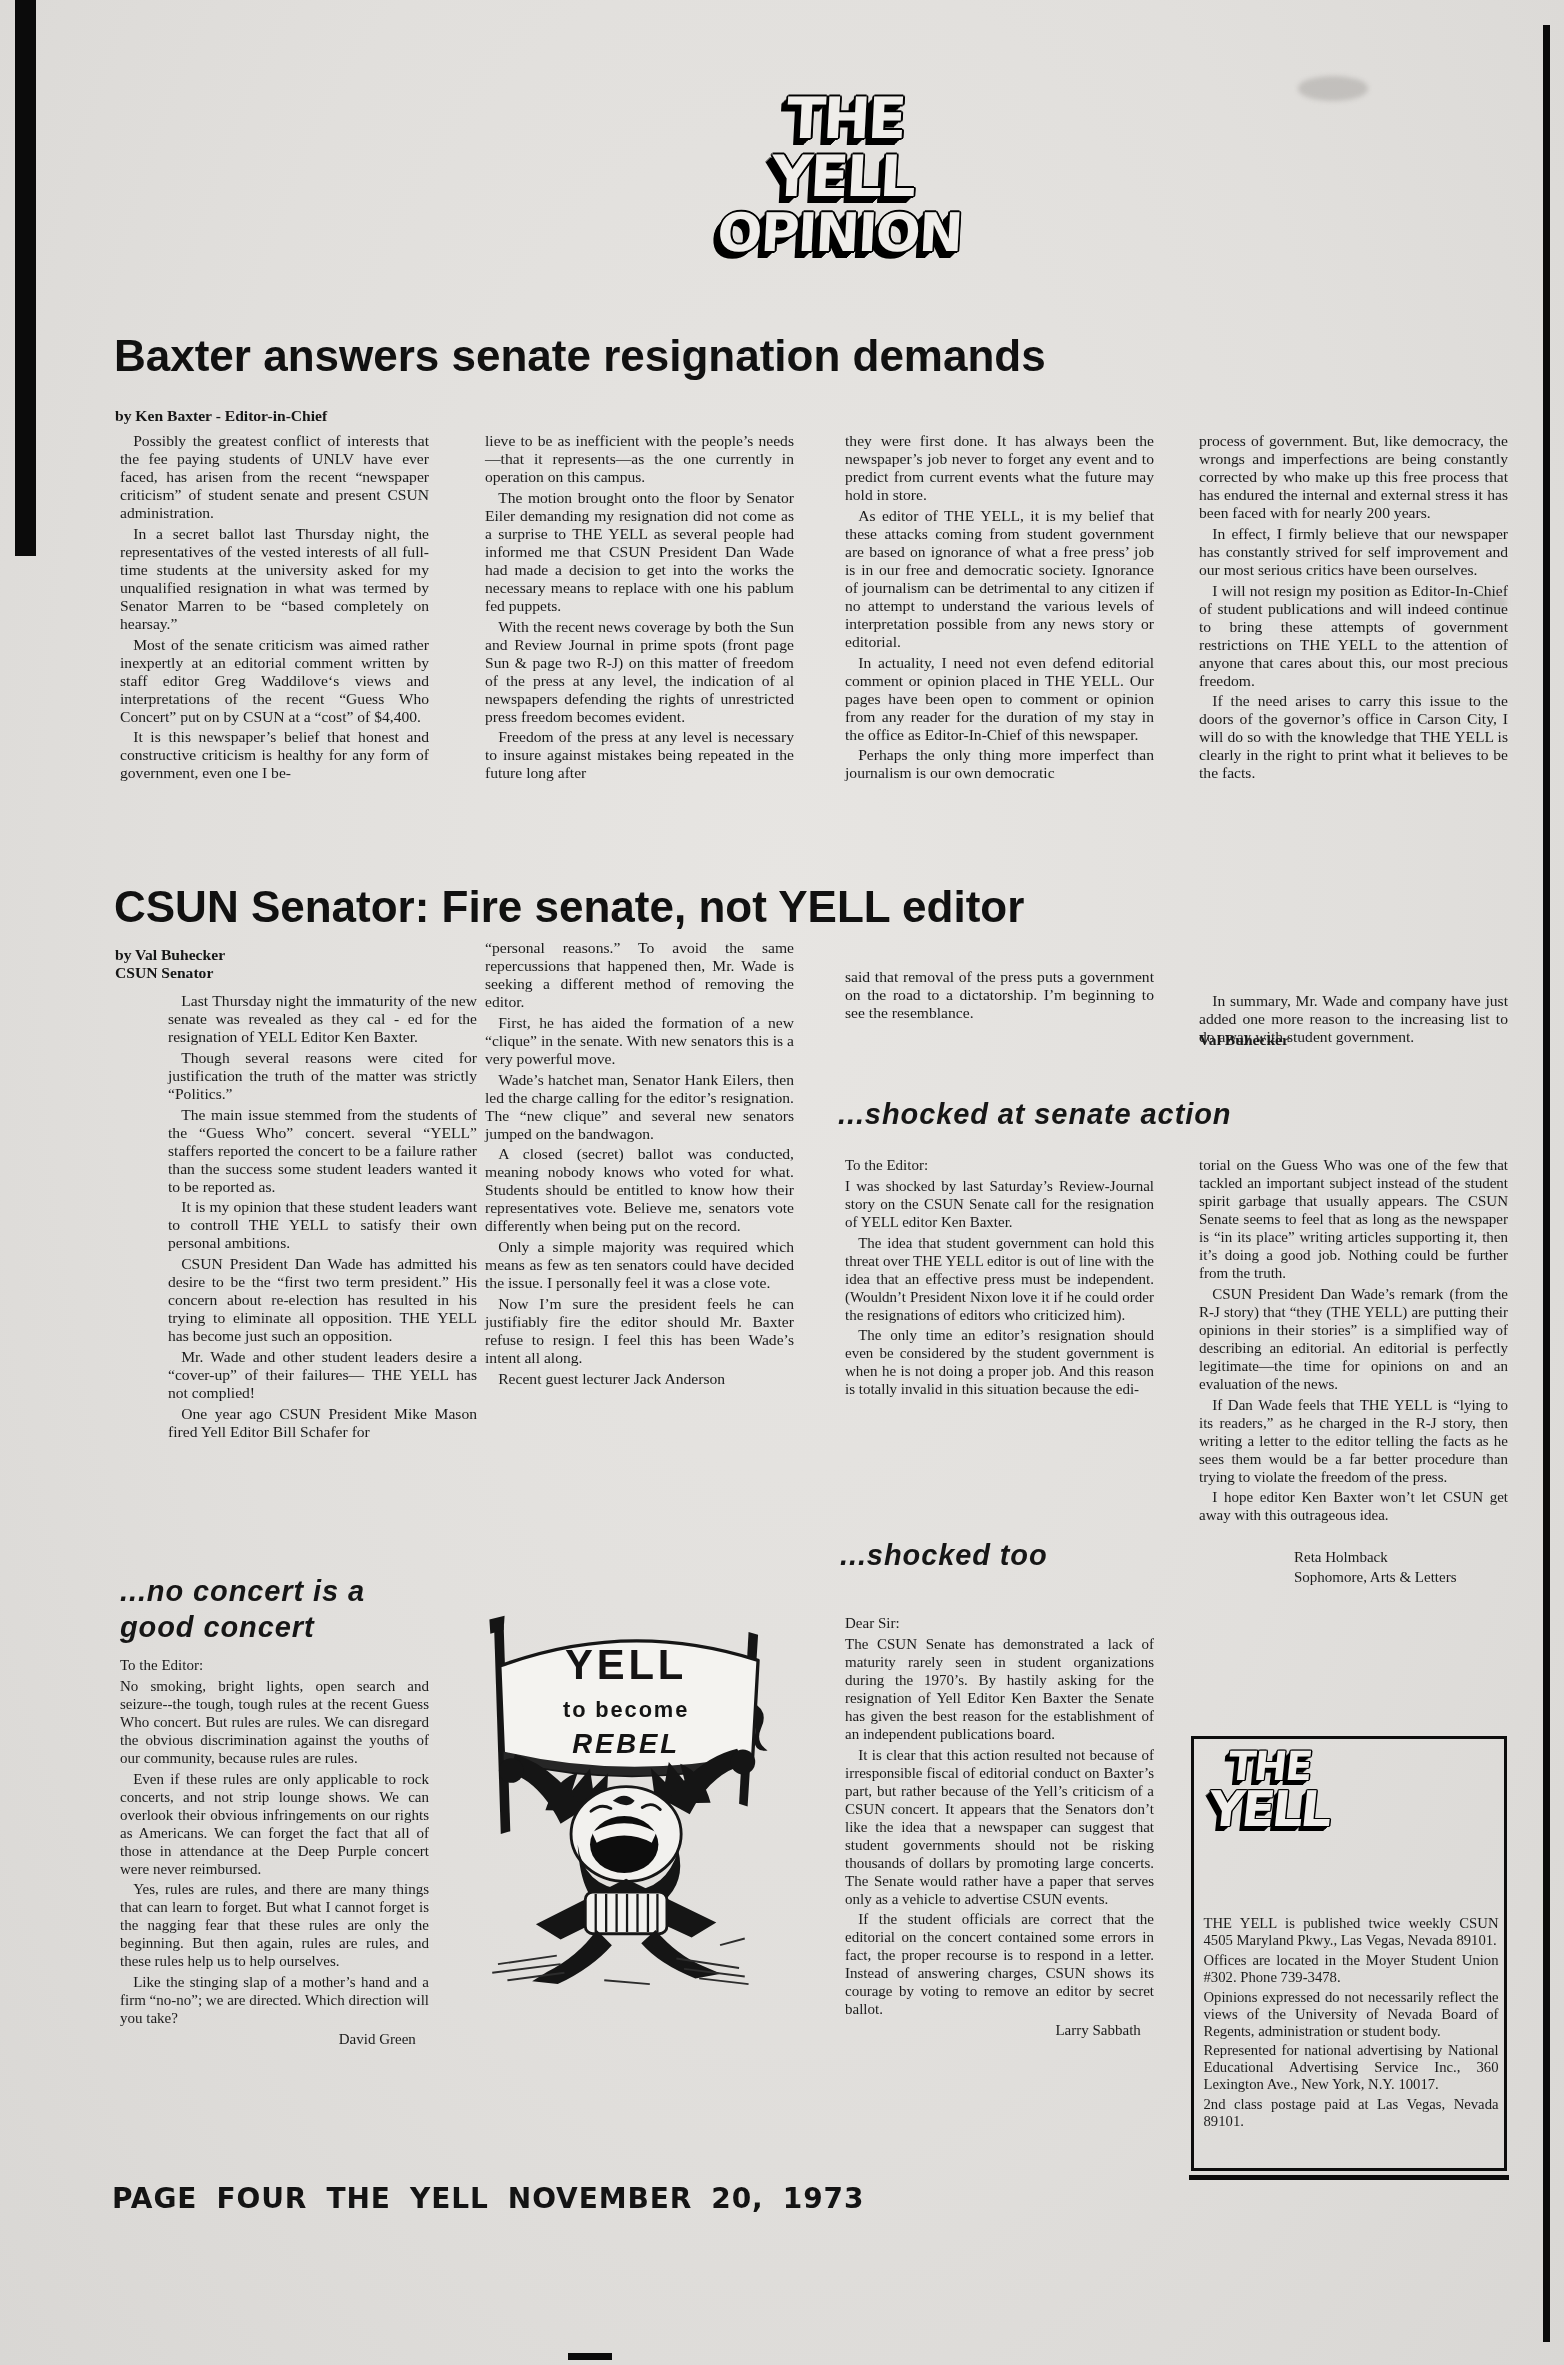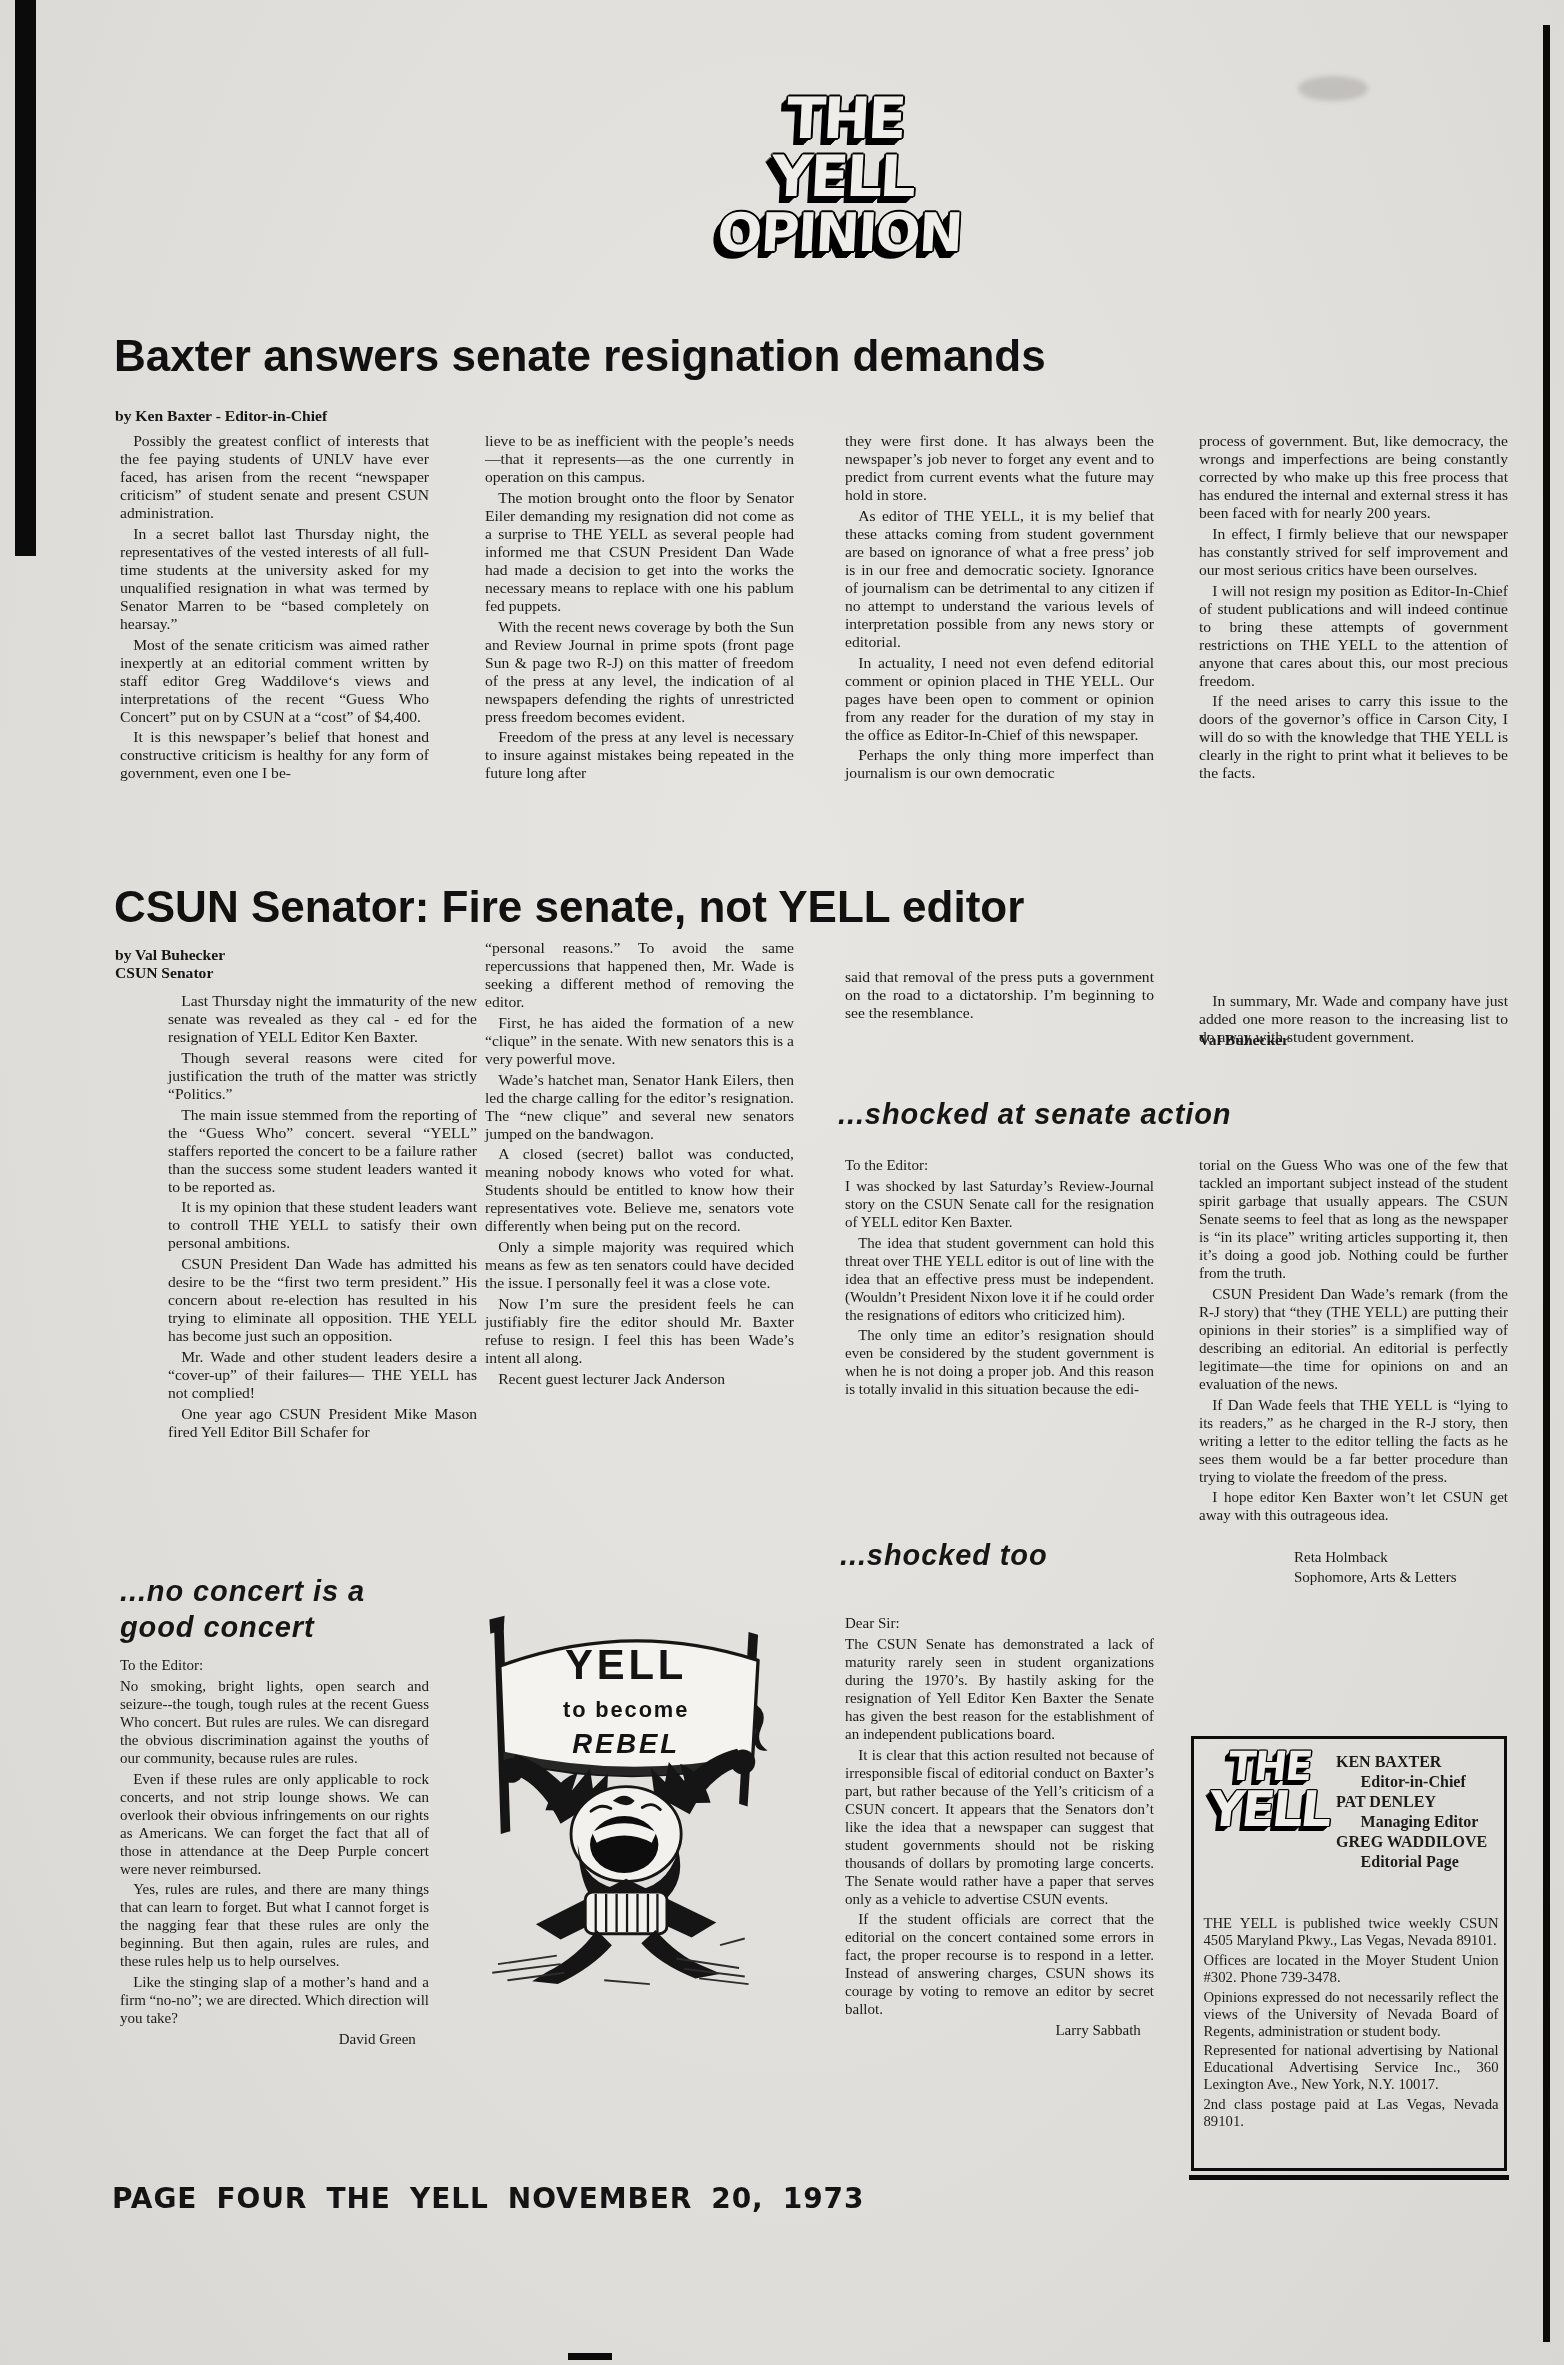--- a/index.html
+++ b/index.html
@@ -119,21 +119,21 @@
 
   <div class="headline" style="left:114px;top:882px;">CSUN Senator: Fire senate, not YELL editor</div>
   <div class="byline" style="left:115px;top:946px;">
     <div>by Val Buhecker</div>
     <div>CSUN Senator</div>
   </div>
 
   <div class="col" style="left:120px;top:992px;margin-left:48px;">
     <p>Last Thursday night the immaturity of the new senate was revealed as they cal - ed for the resignation of YELL Editor Ken Baxter.</p>
     <p>Though several reasons were cited for justification the truth of the matter was strictly “Politics.”</p>
-    <p>The main issue stemmed from the reporting of the “Guess Who” concert. several “YELL” staffers reported the concert to be a failure rather than the success some student leaders wanted it to be reported as.</p>
+    <p>The main issue stemmed from the students of the “Guess Who” concert. several “YELL” staffers reported the concert to be a failure rather than the success some student leaders wanted it to be reported as.</p>
     <p>It is my opinion that these student leaders want to controll THE YELL to satisfy their own personal ambitions.</p>
     <p>CSUN President Dan Wade has admitted his desire to be the “first two term president.” His concern about re-election has resulted in his trying to eliminate all opposition. THE YELL has become just such an opposition.</p>
     <p>Mr. Wade and other student leaders desire a “cover-up” of their failures— THE YELL has not complied!</p>
     <p>One year ago CSUN President Mike Mason fired Yell Editor Bill Schafer for</p>
   </div>
   <div class="col" style="left:485px;top:939px;">
     <p class="cont">“personal reasons.” To avoid the same repercussions that happened then, Mr. Wade is seeking a different method of removing the editor.</p>
     <p>First, he has aided the formation of a new “clique” in the senate. With new senators this is a very powerful move.</p>
     <p>Wade’s hatchet man, Senator Hank Eilers, then led the charge calling for the editor’s resignation. The “new clique” and several new senators jumped on the bandwagon.</p>
     <p>A closed (secret) ballot was conducted, meaning nobody knows who voted for what. Students should be entitled to know how their representatives vote. Believe me, senators vote differently when being put on the record.</p>
@@ -231,28 +231,20 @@
       <path d="M140,389 l48,4"></path>
         <path d="M262,352 l26,-7"></path>
     </g>
   </svg>
 
   <div class="mast-box">
     <div style="position:absolute;left:17px;top:7.6px;transform:skewX(-6deg);">
       <div class="bubble-sm" style="font-size:40px;letter-spacing:-1.9px;margin-left:15px;">THE</div>
       <div class="bubble-sm" style="font-size:49px;letter-spacing:-2.8px;margin-top:1.9px;">YELL</div>
     </div>
-    <div class="mast-staff">
-      <div>KEN BAXTER</div>
-      <div class="role">Editor-in-Chief</div>
-      <div>PAT DENLEY</div>
-      <div class="role">Managing Editor</div>
-      <div>GREG WADDILOVE</div>
-      <div class="role">Editorial Page</div>
-    </div>
     <div class="mast-text">
       <p>THE YELL is published twice weekly CSUN 4505 Maryland Pkwy., Las Vegas, Nevada 89101.</p>
       <p>Offices are located in the Moyer Student Union #302. Phone 739-3478.</p>
       <p>Opinions expressed do not necessarily reflect the views of the University of Nevada Board of Regents, administration or student body.</p>
       <p>Represented for national advertising by National Educational Advertising Service Inc., 360 Lexington Ave., New York, N.Y. 10017.</p>
       <p>2nd class postage paid at Las Vegas, Nevada 89101.</p>
     </div>
   </div>
   <div class="bar" style="left:1189px;top:2175px;width:320px;height:4.7px;"></div>
 

